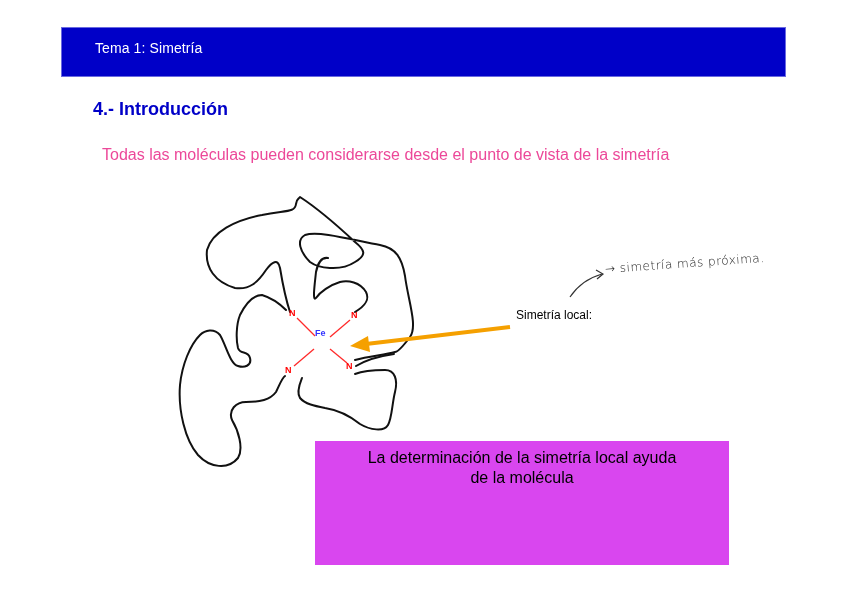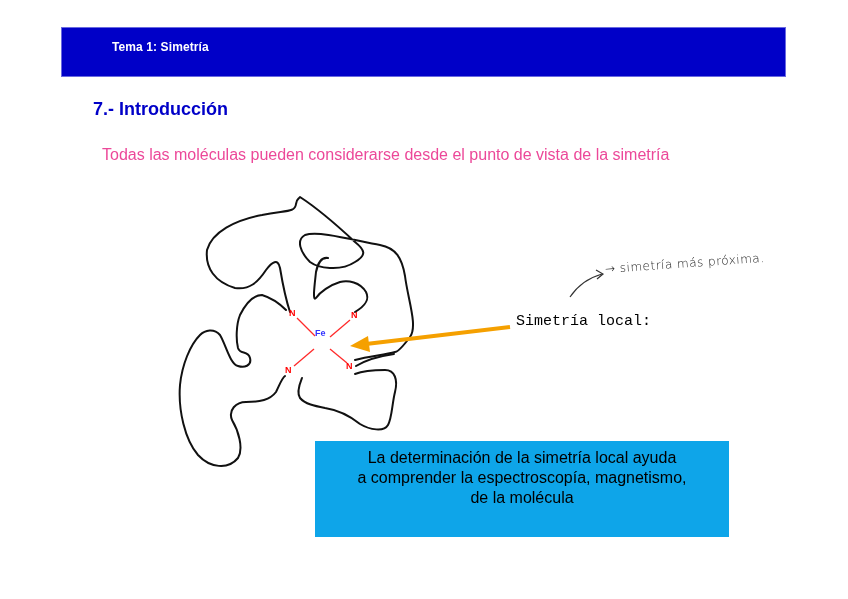--- a/index.html
+++ b/index.html
@@ -1,45 +1,45 @@
 <!DOCTYPE html>
 <html><head>
   <meta charset="utf-8">
   <style>
     html, body { margin: 0; padding: 0; background: #ffffff; }
     body { width: 848px; height: 599px; position: relative; overflow: hidden;
            font-family: "Liberation Sans", "DejaVu Sans", sans-serif; }
     .banner { position: absolute; left: 61px; top: 27px; width: 725px; height: 50px;
               background: #0000c8; border: 1px solid #6a6ae0; box-sizing: border-box; }
     .banner-title { position: absolute; left: 33px; top: 12px; color: #ffffff;
-                    font-size: 12px; font-weight: bold; letter-spacing: 0.1px; margin-left: 17px; }
+                    font-size: 14px; font-weight: normal; letter-spacing: 0.1px; }
     .section-title { position: absolute; left: 93px; top: 99px; color: #0000c8;
                      font-size: 18px; font-weight: bold; }
     .intro { position: absolute; left: 102px; top: 146px; color: #ec4899;
              font-size: 16px; }
     .diagram { position: absolute; left: 0; top: 0; width: 848px; height: 599px; }
-    .label-local { position: absolute; left: 516px; top: 312px; color: #000;
-                   font-size: 15px; line-height: 20px; font-family: Liberation Mono, monospace; }
+    .label-local { position: absolute; left: 516px; top: 305px; color: #000;
+                   font-size: 12px; line-height: 20px; }
     .handnote { position: absolute; left: 605px; top: 262px; color: #222;
                 font-size: 12px; font-family: "DejaVu Sans", sans-serif;
                 transform: rotate(-4deg); transform-origin: left center; letter-spacing: 0.5px; font-weight: 300; }
-    .infobox { position: absolute; left: 315px; top: 441px; width: 414px; height: 96px;
-               background: #0ea5e9; box-sizing: border-box; padding-top: 7px;
+    .infobox { position: absolute; left: 315px; top: 441px; width: 414px; height: 124px;
+               background: #d946ef; box-sizing: border-box; padding-top: 7px;
                text-align: center; color: #000; font-size: 16px; line-height: 20px; }
     .infobox span { display: block; }
     .atom { font-family: "Liberation Sans", sans-serif; font-weight: bold; font-size: 9px; }
   </style>
 </head>
 <body>
 
 <div class="banner">
   <div class="banner-title">Tema 1: Simetría</div>
 </div>
 
-<div class="section-title">7.- Introducción</div>
+<div class="section-title">4.- Introducción</div>
 
 <div class="intro">Todas las moléculas pueden considerarse desde el punto de vista de la simetría</div>
 
 <svg class="diagram" viewBox="0 0 848 599" xmlns="http://www.w3.org/2000/svg">
   <g fill="none" stroke="#111" stroke-width="2" stroke-linecap="round" stroke-linejoin="round">
 
     <path d="M290,312 C 286,300 282,280 280,268 C 278,258 272,262 266,270 C 258,282 250,290 235,288 C 215,282 205,268 207,250 C 212,232 235,220 262,215 C 285,210 295,213 296,204 C 297,198 298,200 300,197 C 320,210 340,228 355,242 C 365,250 367,255 355,262 C 340,272 318,268 310,262 C 300,252 296,240 305,235 C 320,230 360,242 380,245 C 396,248 402,258 405,276 C 408,300 418,326 410,337 C 404,345 398,352 395,352 C 385,355 370,356 355,360"></path>
 
     <path d="M355,312 C 365,306 370,300 366,292 C 360,282 348,280 340,282 C 330,285 320,292 316,298 C 312,303 315,282 316,272 C 318,262 322,257 328,258"></path>
 
@@ -75,15 +75,14 @@
 <div class="label-local">
   <div>Simetría local:</div>
 </div>
 
 <div class="handnote">
   <span>→ simetría más próxima.</span>
 </div>
 
 <div class="infobox">
   <span>La determinación de la simetría local ayuda</span>
-  <span>a comprender la espectroscopía, magnetismo,</span>
   <span>de la molécula</span>
 </div>
 
 </body></html>

